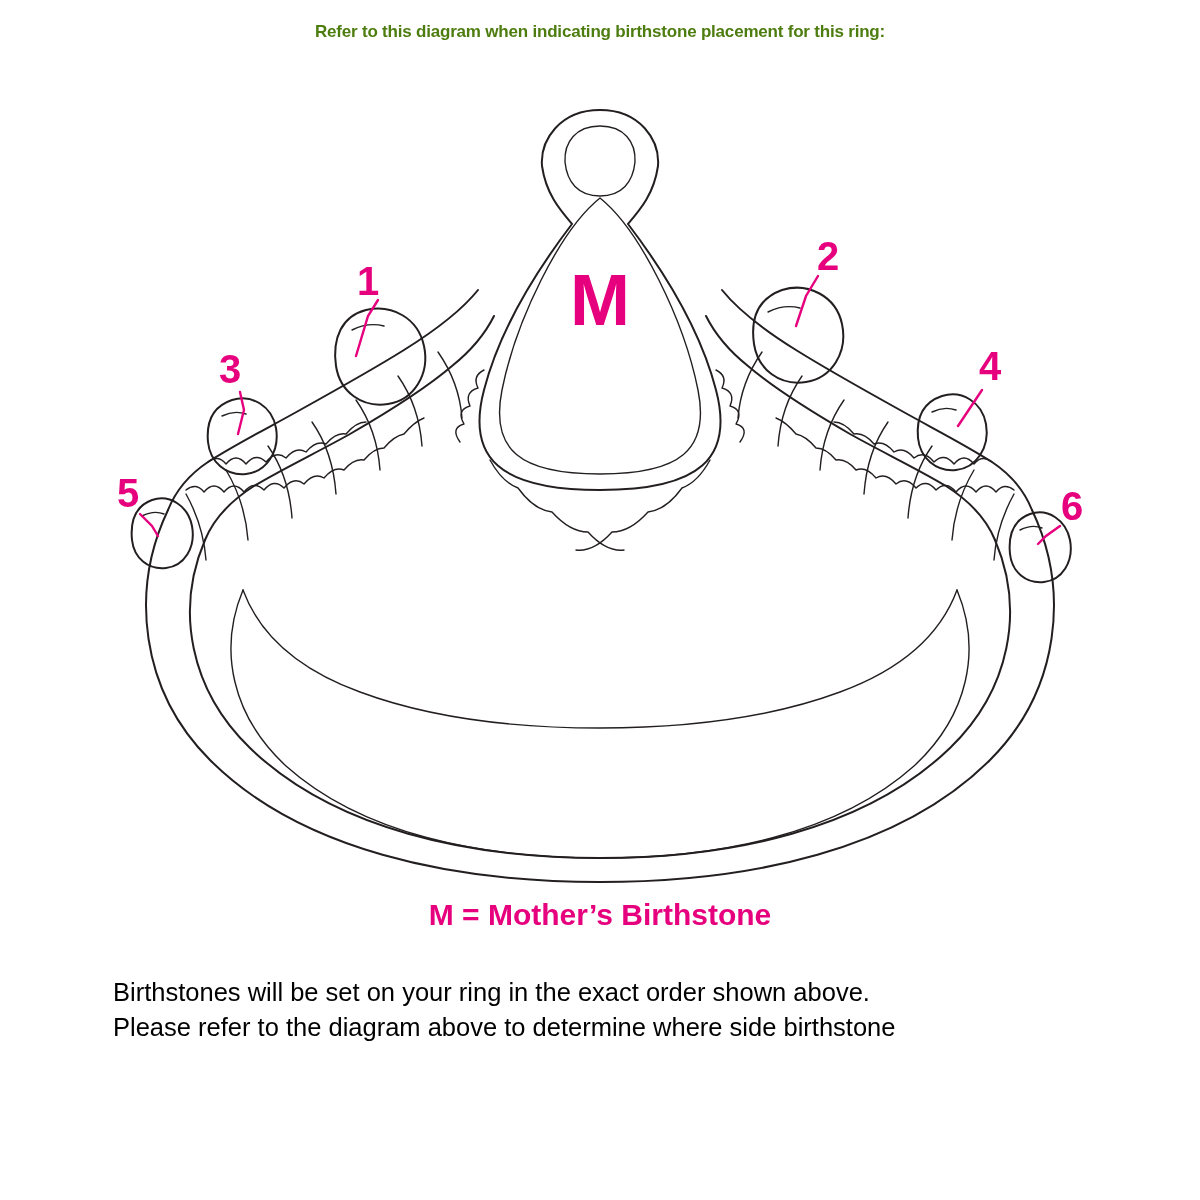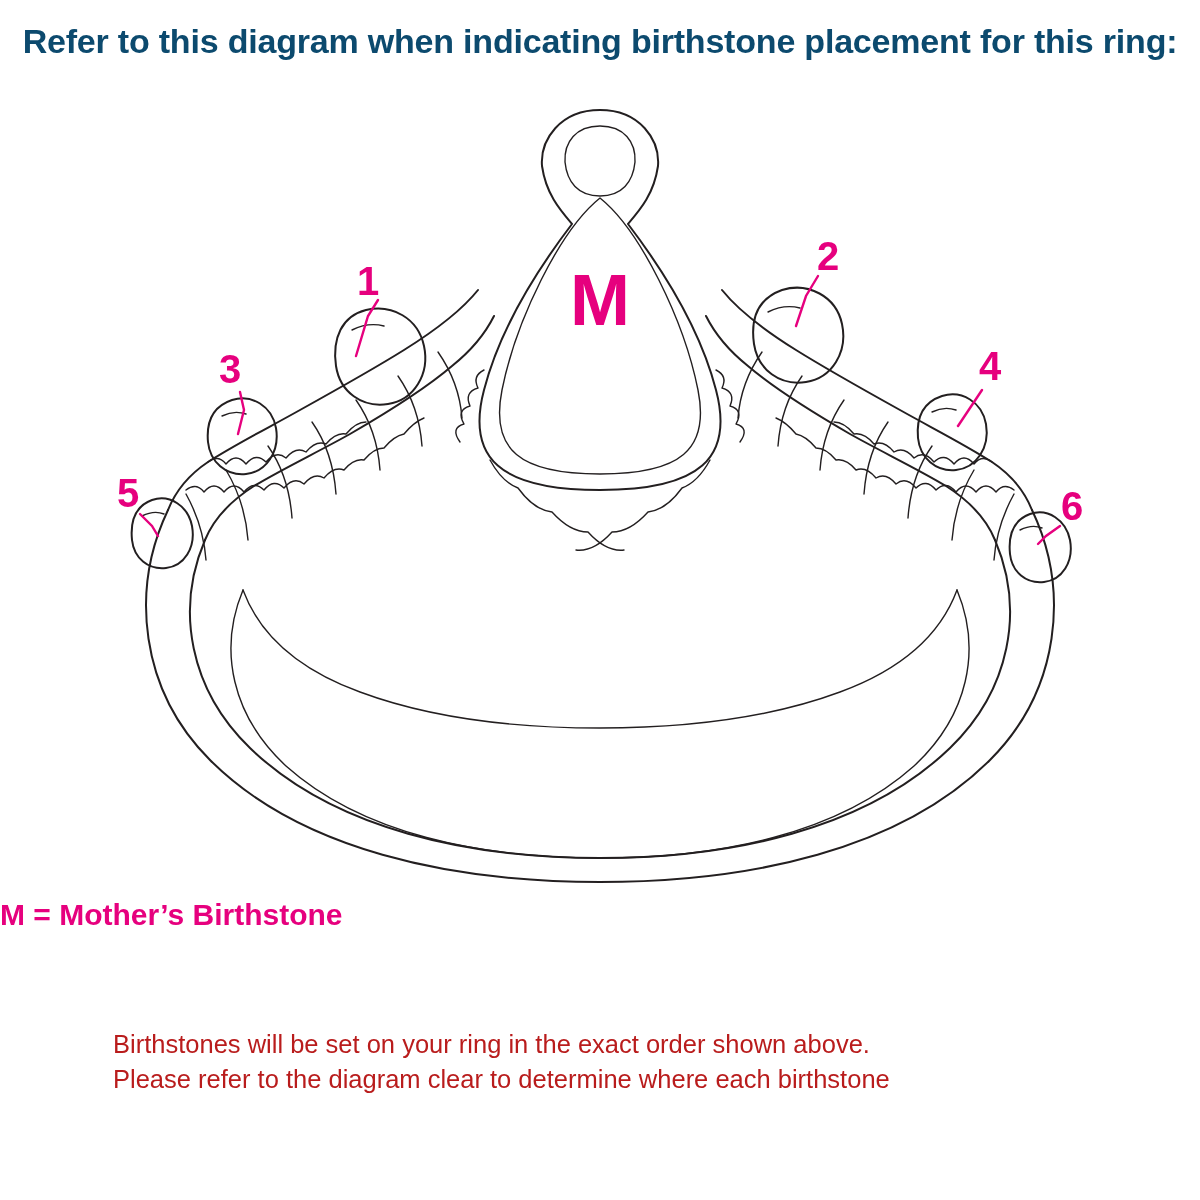--- a/index.html
+++ b/index.html
@@ -19,54 +19,55 @@
     position: relative;
     width: 1200px;
     height: 1200px;
   }
   .heading {
     position: absolute;
     top: 22px;
     left: 0;
     width: 1200px;
     text-align: center;
-    font-size: 34px;
+    font-size: 17px;
     font-weight: bold;
     letter-spacing: -0.2px;
-    color: #0c4a6e;
+    color: #4d7c0f;
   }
   .diagram-wrap {
     position: absolute;
     top: 70px;
     left: 0;
     width: 1200px;
     height: 820px;
   }
   .diagram-wrap svg {
     display: block;
     width: 1200px;
     height: 820px;
   }
   .legend {
     position: absolute;
     top: 898px;
     left: 0;
     width: 1200px;
+    text-align: center;
     font-size: 30px;
     font-weight: bold;
     color: #e6007e;
   }
   .note {
     position: absolute;
-    top: 1027px;
+    top: 975px;
     left: 113px;
     width: 985px;
     font-size: 25.5px;
     line-height: 35px;
-    color: #b91c1c;
+    color: #000000;
     text-align: left;
   }
   .note div { white-space: nowrap; }
   .ring-line {
     fill: none;
     stroke: #231f20;
     stroke-width: 2;
     stroke-linecap: round;
     stroke-linejoin: round;
   }
@@ -197,16 +198,16 @@
       <text class="num" x="990" y="310" text-anchor="middle">4</text>
       <text class="num" x="128" y="437" text-anchor="middle">5</text>
       <text class="num" x="1072" y="450" text-anchor="middle">6</text>
     </svg>
   </div>
 
   <div class="legend">M = Mother’s Birthstone</div>
 
   <div class="note">
     <div>Birthstones will be set on your ring in the exact order shown above.</div>
-    <div>Please refer to the diagram clear to determine where each birthstone</div>
+    <div>Please refer to the diagram above to determine where side birthstone</div>
   </div>
 
 </div>
 
 </body></html>

